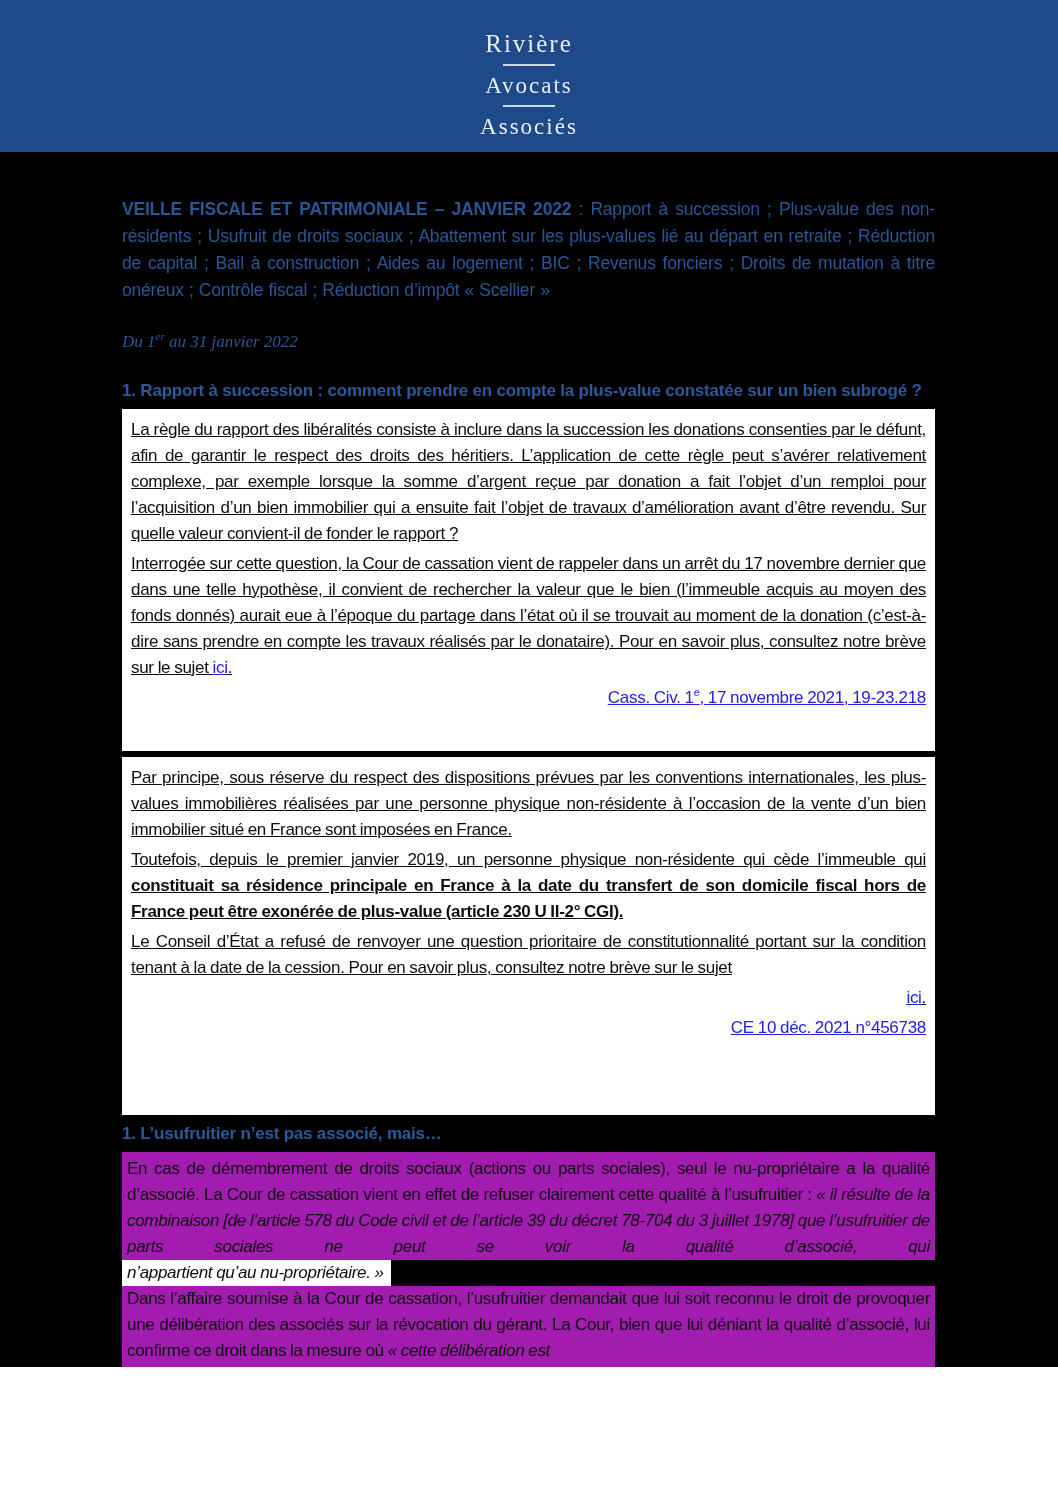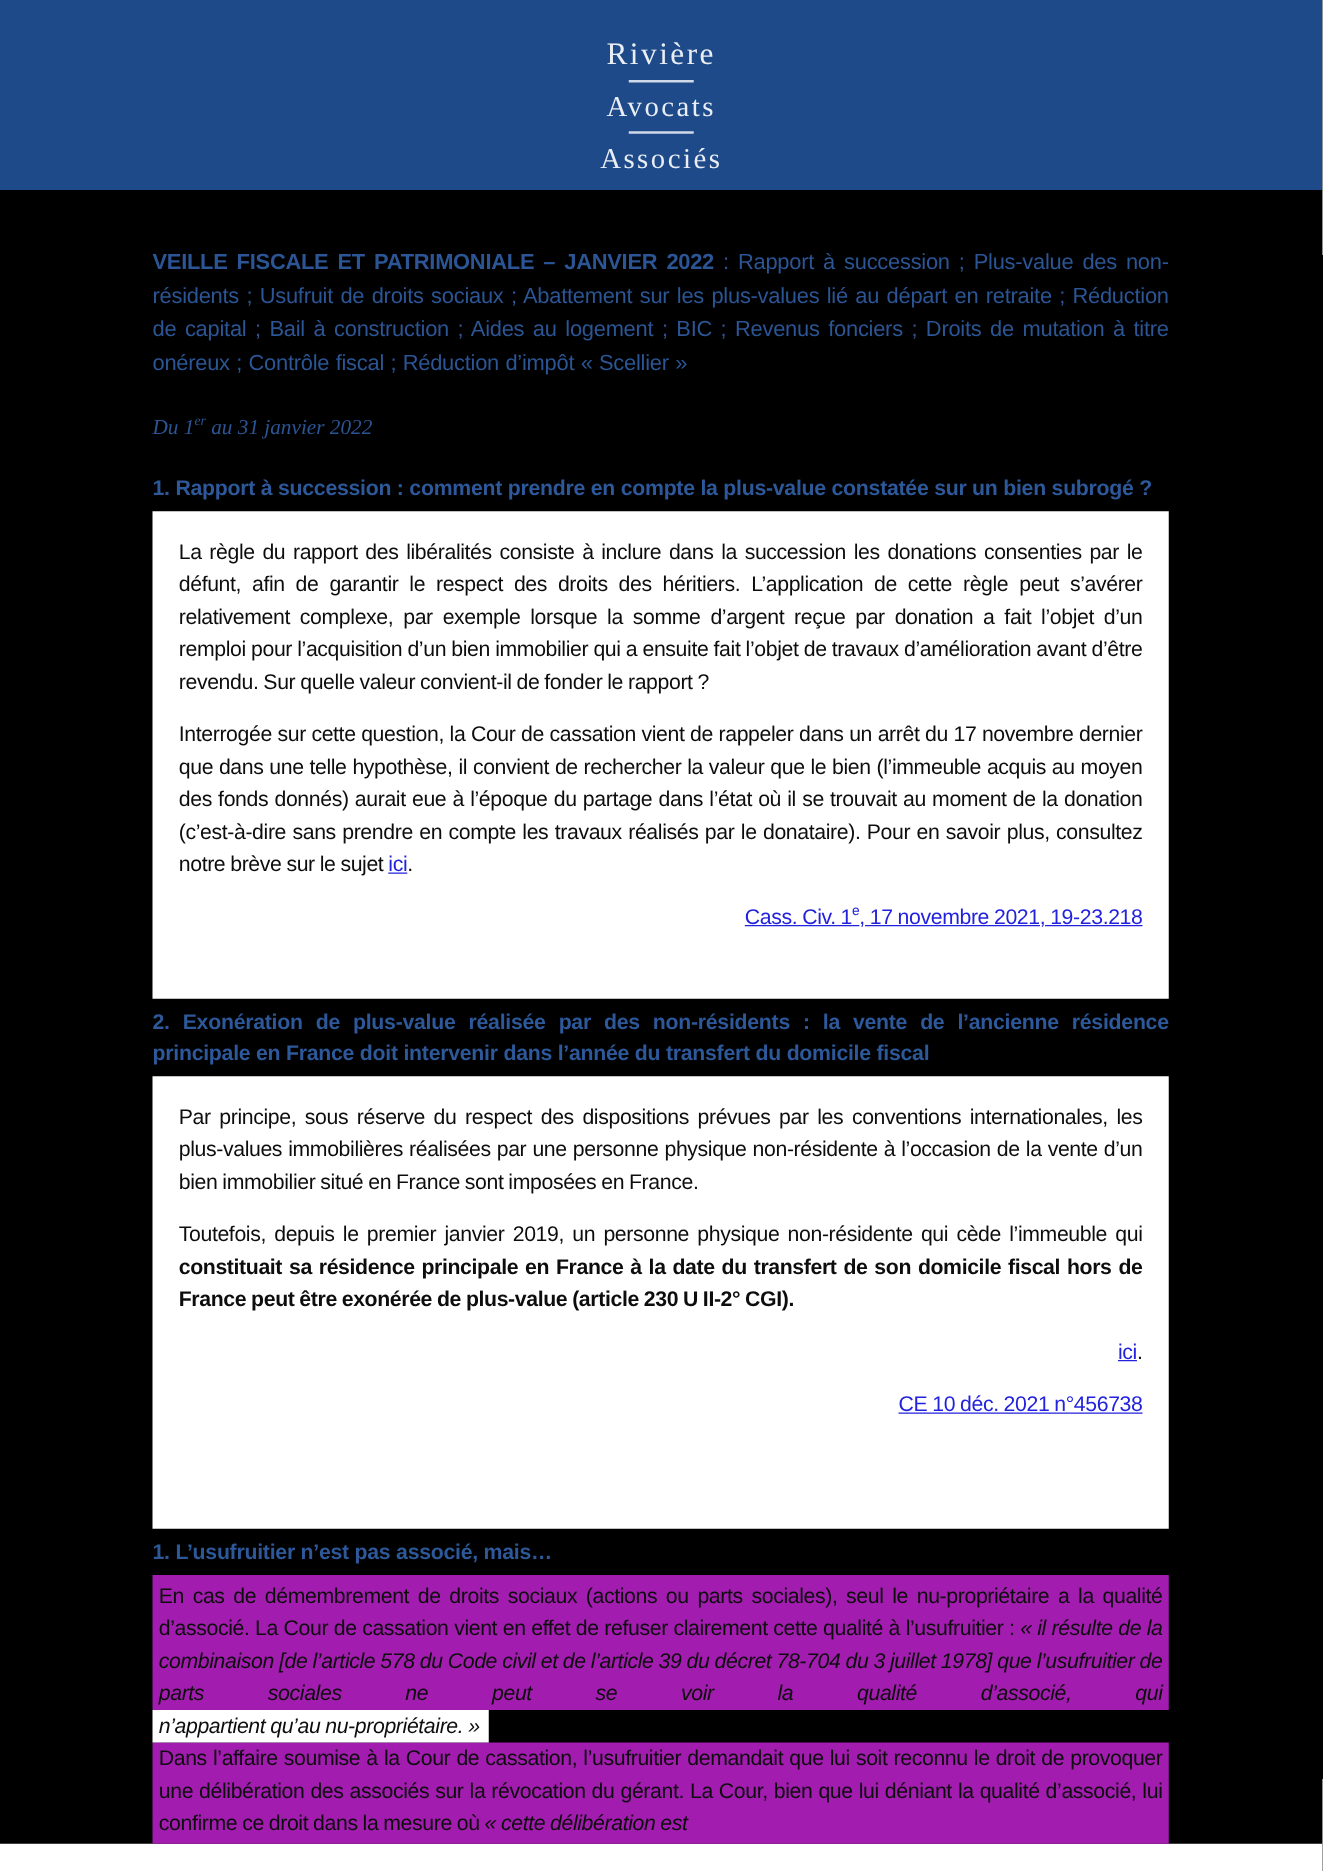--- a/index.html
+++ b/index.html
@@ -66,21 +66,21 @@
     margin-top:6px;
     background:#ffffff;
     color:#0d0d0d;
     font-size:17px;
     line-height:26px;
     text-align:justify;
     letter-spacing:-0.3px;
     word-spacing:-0.5px;
     padding:4px 5px 0 5px;
   }
-  .whitebox p{margin:16px;}
+  .whitebox p{margin:4px;text-decoration:underline;}
   .whitebox .ref-line{text-align:right;}
   .whitebox.pad-b-lg{padding-bottom:36px;}
   .whitebox.pad-b-xl{padding-bottom:70px;}
   a.doc-link{color:#2222dd;text-decoration:underline;cursor:pointer;}
   .italic{font-style:italic;}
   
   .whitebox.split{background:transparent;padding:0;}
   .wb-part{
     background:#a21caf;color:#0d0d0d;padding:0 5px;
     text-align:justify;
@@ -121,24 +121,24 @@
       <span>Du 1</span><sup>er</sup><span> au 31 janvier 2022</span>
     </div>
 
     <div class="h-sec">1. Rapport à succession : comment prendre en compte la plus-value constatée sur un bien subrogé ?</div>
     <div class="whitebox pad-b-lg">
       <p>La règle du rapport des libéralités consiste à inclure dans la succession les donations consenties par le défunt, afin de garantir le respect des droits des héritiers. L’application de cette règle peut s’avérer relativement complexe, par exemple lorsque la somme d’argent reçue par donation a fait l’objet d’un remploi pour l’acquisition d’un bien immobilier qui a ensuite fait l’objet de travaux d’amélioration avant d’être revendu. Sur quelle valeur convient-il de fonder le rapport ?</p>
       <p><span>Interrogée sur cette question, la Cour de cassation vient de rappeler dans un arrêt du 17 novembre dernier que dans une telle hypothèse, il convient de rechercher la valeur que le bien (l’immeuble acquis au moyen des fonds donnés) aurait eue à l’époque du partage dans l’état où il se trouvait au moment de la donation (c’est-à-dire sans prendre en compte les travaux réalisés par le donataire). Pour en savoir plus, consultez notre brève sur le sujet </span><a class="doc-link">ici</a><span>.</span></p>
       <p class="ref-line"><a class="doc-link"><span>Cass. Civ. 1</span><sup>e</sup><span>, 17 novembre 2021, 19-23.218</span></a></p>
     </div>
 
-    <div class="h-sec tight">2. Exonération de plus-value réalisée par des non-résidents : la vente de l’ancienne résidence principale en France doit intervenir dans l’année du transfert du domicile fiscal</div>
     <div class="whitebox pad-b-xl">
       <p>Par principe, sous réserve du respect des dispositions prévues par les conventions internationales, les plus-values immobilières réalisées par une personne physique non-résidente à l’occasion de la vente d’un bien immobilier situé en France sont imposées en France.</p>
       <p><span>Toutefois, depuis le premier janvier 2019, un personne physique non-résidente qui cède l’immeuble qui </span><b>constituait sa résidence principale en France à la date du transfert de son domicile fiscal hors de France peut être exonérée de plus-value (article 230 U II-2° CGI).</b></p>
+      <p><span>Le Conseil d’État a refusé de renvoyer une question prioritaire de constitutionnalité portant sur la condition tenant à la date de la cession. Pour en savoir plus, consultez notre brève sur le sujet </span></p>
       <p class="ref-line"><a class="doc-link">ici</a><span>.</span></p>
       <p class="ref-line"><a class="doc-link">CE 10 déc. 2021 n°456738</a></p>
     </div>
 
     <div class="h-sec tight">1. L’usufruitier n’est pas associé, mais…</div>
     <div class="whitebox split">
       <div class="wb-part first"><span>En cas de démembrement de droits sociaux (actions ou parts sociales), seul le nu-propriétaire a la qualité d’associé. La Cour de cassation vient en effet de refuser clairement cette qualité à l’usufruitier : </span><span class="italic">« il résulte de la combinaison [de l’article 578 du Code civil et de l’article 39 du décret 78-704 du 3 juillet 1978] que l’usufruitier de parts sociales ne peut se voir la qualité d’associé, qui</span></div>
       <div class="partial-row"><span class="white-chip">n’appartient qu’au nu-propriétaire. »</span></div>
       <div class="wb-part last"><span>Dans l’affaire soumise à la Cour de cassation, l’usufruitier demandait que lui soit reconnu le droit de provoquer une délibération des associés sur la révocation du gérant. La Cour, bien que lui déniant la qualité d’associé, lui confirme ce droit dans la mesure où </span><span class="italic">« cette délibération est</span></div>
     </div>

